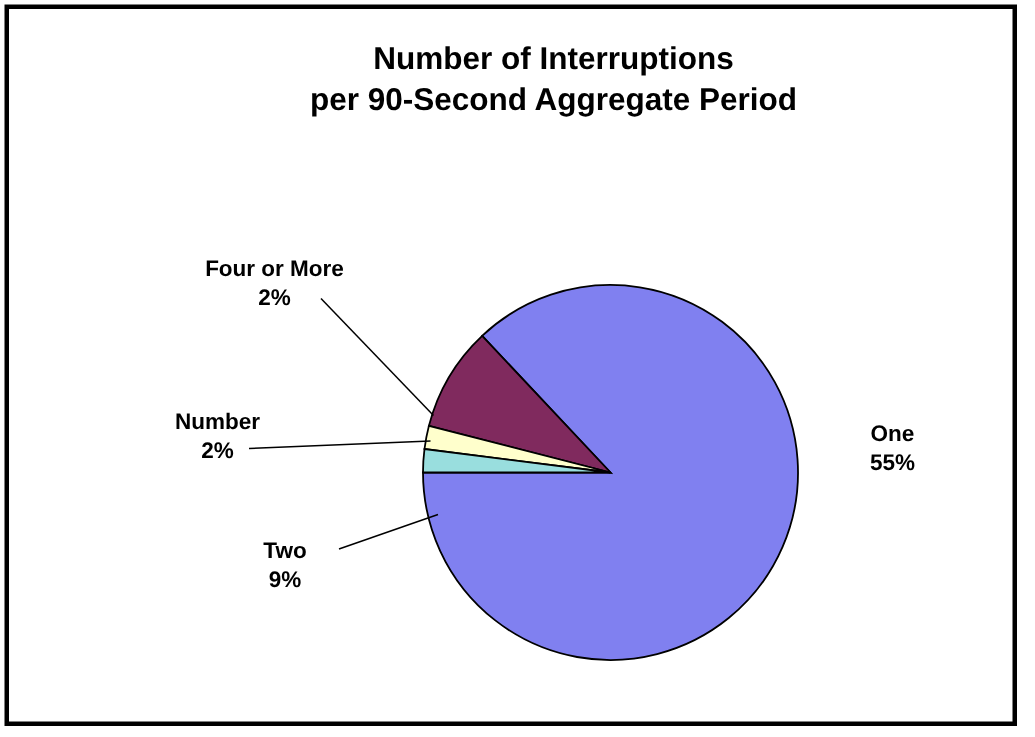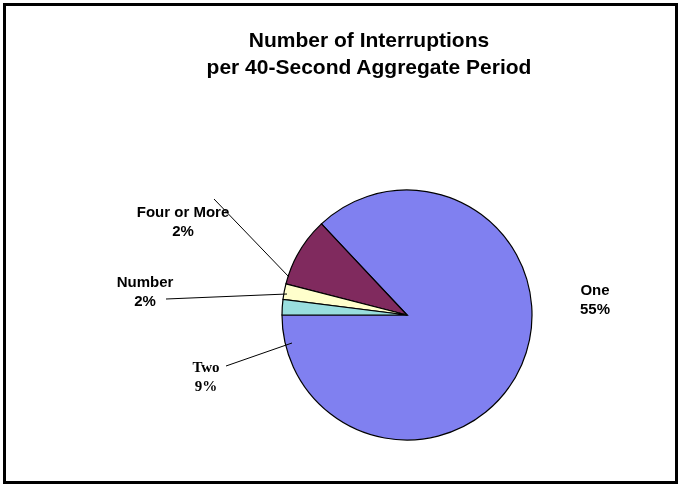--- a/index.html
+++ b/index.html
@@ -55,35 +55,35 @@
     font-size: 15px;
     font-weight: bold;
     color: #000000;
     line-height: 19px;
     white-space: nowrap;
   }
   .slice-label .label-name { display: block; }
   .slice-label .label-pct { display: block; }
   .lbl-center  { text-align: center; }
   .lbl-left    { text-align: center; }
-  .lbl-four  { left: 118px; top: 170px; width: 130px; margin-top: 32px; }
+  .lbl-four  { left: 118px; top: 170px; width: 130px; }
   .lbl-three { left: 105px; top: 272px; width: 80px;  }
-  .lbl-two   { left: 166px; top: 358px; width: 80px; font-family: Liberation Serif, serif;  }
+  .lbl-two   { left: 150px; top: 358px; width: 80px;  }
   .lbl-one   { left: 540px; top: 280px; width: 110px; }
 </style>
 </head>
 <body>
 
 <div id="chart-frame">
 
   <div id="frame-border"></div>
 
   <div id="chart-title">
     <span class="title-line">Number of Interruptions</span>
-    <span class="title-line">per 40-Second Aggregate Period</span>
+    <span class="title-line">per 90-Second Aggregate Period</span>
   </div>
 
   <svg id="pie-svg" width="690" height="491" viewBox="0 0 690 491">
 
     <path id="slice-one" d="M 407 315 L 282.00 315.00 A 125 125 0 1 0 321.43 223.88 Z" fill="#8080f0" stroke="#000000" stroke-width="1.2"></path>
 
     <path id="slice-two" d="M 407 315 L 321.43 223.88 A 125 125 0 0 0 285.93 283.91 Z" fill="#802a5e" stroke="#000000" stroke-width="1.2"></path>
 
     <path id="slice-three" d="M 407 315 L 285.93 283.91 A 125 125 0 0 0 282.99 299.33 Z" fill="#ffffcc" stroke="#000000" stroke-width="1.2"></path>
 

